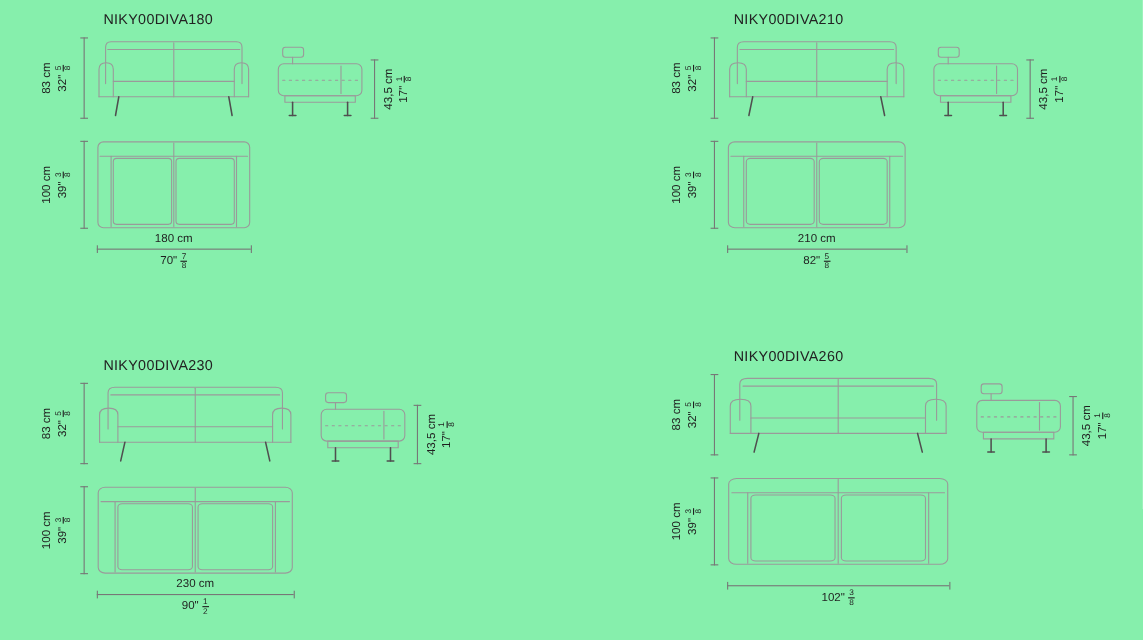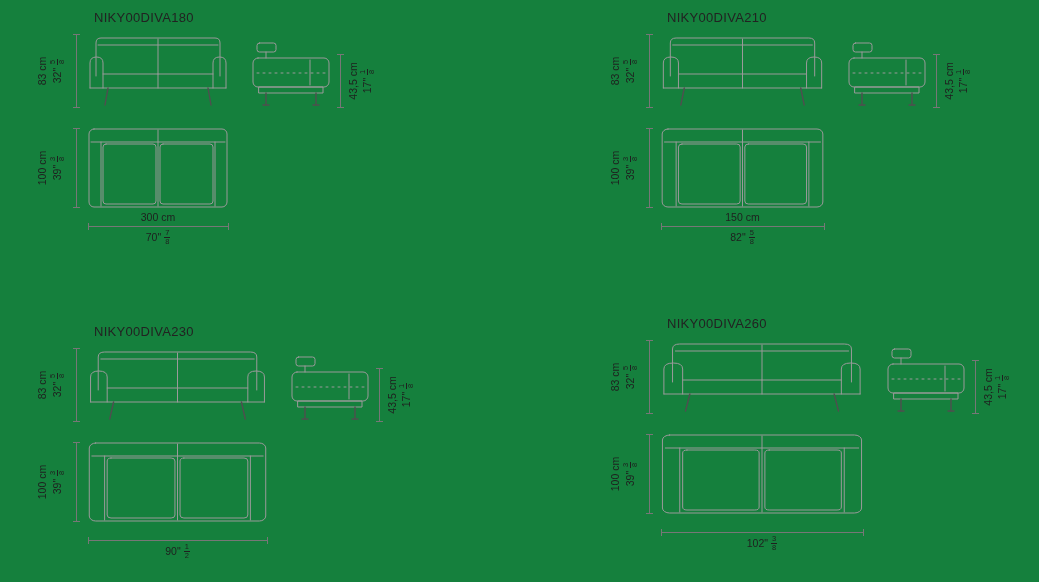--- a/index.html
+++ b/index.html
@@ -1,19 +1,19 @@
 <!DOCTYPE html>
 <html><head>
 <meta charset="utf-8">
 <style>
   html,body{margin:0;padding:0;background:#ffffff;}
   #sheet{
     position:relative;
     width:1039px;height:582px;
-    background:#15803d;
+    background:#86efac;
     font-family:"Liberation Sans","DejaVu Sans",sans-serif;
     color:#1a1a1a;
     overflow:hidden;
   }
   .quad{position:absolute;width:470px;height:270px;}
   .title{
     position:absolute;left:64px;top:4px;margin:0;
     font-size:13px;font-weight:400;letter-spacing:.3px;color:#222;
   }
   
@@ -127,21 +127,21 @@
       <span class="frac">
           <span class="num">3</span>
           <span class="den">8</span>
         </span>
     </div>
     <div class="vdim" style="left:46px;top:122px;height:80px"></div>
     <svg class="art" style="left:58px;top:122px;width:140px;height:80px" viewBox="0 0 140 80" preserveAspectRatio="none">
         <use href="#plan-art"></use>
       </svg>
 
-    <div class="hlabel" style="left:58px;top:204px;width:140px">300 cm</div>
+    <div class="hlabel" style="left:58px;top:204px;width:140px">180 cm</div>
     <div class="hdim" style="left:58px;top:220px;width:140px"></div>
     <div class="hlabel" style="left:58px;top:224px;width:140px">
       <span>70"</span>
       <span class="frac">
           <span class="num">7</span>
           <span class="den">8</span>
         </span>
     </div>
   </section>
 
@@ -180,21 +180,21 @@
       <span class="frac">
           <span class="num">3</span>
           <span class="den">8</span>
         </span>
     </div>
     <div class="vdim" style="left:46px;top:122px;height:80px"></div>
     <svg class="art" style="left:58px;top:122px;width:163px;height:80px" viewBox="0 0 140 80" preserveAspectRatio="none">
         <use href="#plan-art"></use>
       </svg>
 
-    <div class="hlabel" style="left:58px;top:204px;width:163px">150 cm</div>
+    <div class="hlabel" style="left:58px;top:204px;width:163px">210 cm</div>
     <div class="hdim" style="left:58px;top:220px;width:163px"></div>
     <div class="hlabel" style="left:58px;top:224px;width:163px">
       <span>82"</span>
       <span class="frac">
           <span class="num">5</span>
           <span class="den">8</span>
         </span>
     </div>
   </section>
 
@@ -233,20 +233,21 @@
       <span class="frac">
           <span class="num">3</span>
           <span class="den">8</span>
         </span>
     </div>
     <div class="vdim" style="left:46px;top:122px;height:80px"></div>
     <svg class="art" style="left:58px;top:122px;width:179px;height:80px" viewBox="0 0 140 80" preserveAspectRatio="none">
         <use href="#plan-art"></use>
       </svg>
 
+    <div class="hlabel" style="left:58px;top:204px;width:179px">230 cm</div>
     <div class="hdim" style="left:58px;top:220px;width:179px"></div>
     <div class="hlabel" style="left:58px;top:224px;width:179px">
       <span>90"</span>
       <span class="frac">
           <span class="num">1</span>
           <span class="den">2</span>
         </span>
     </div>
   </section>
 

